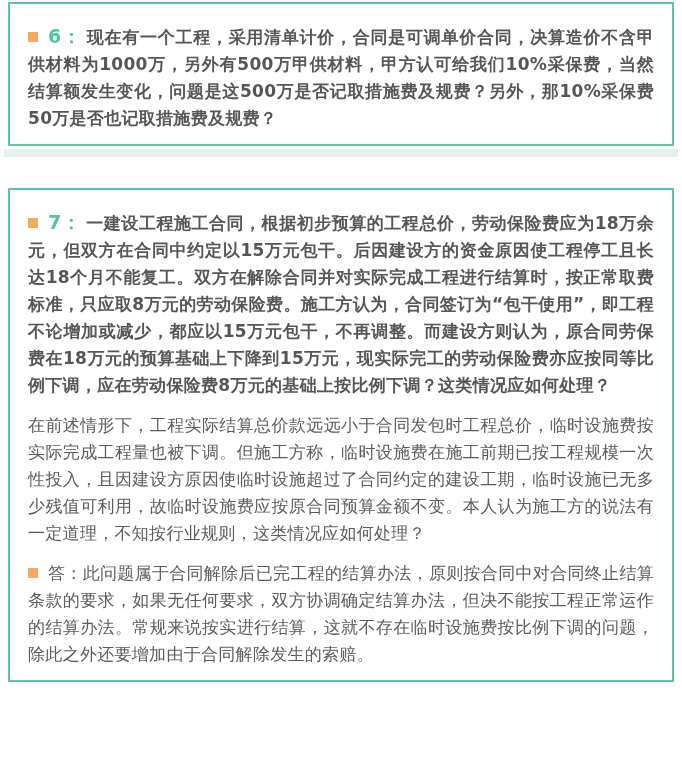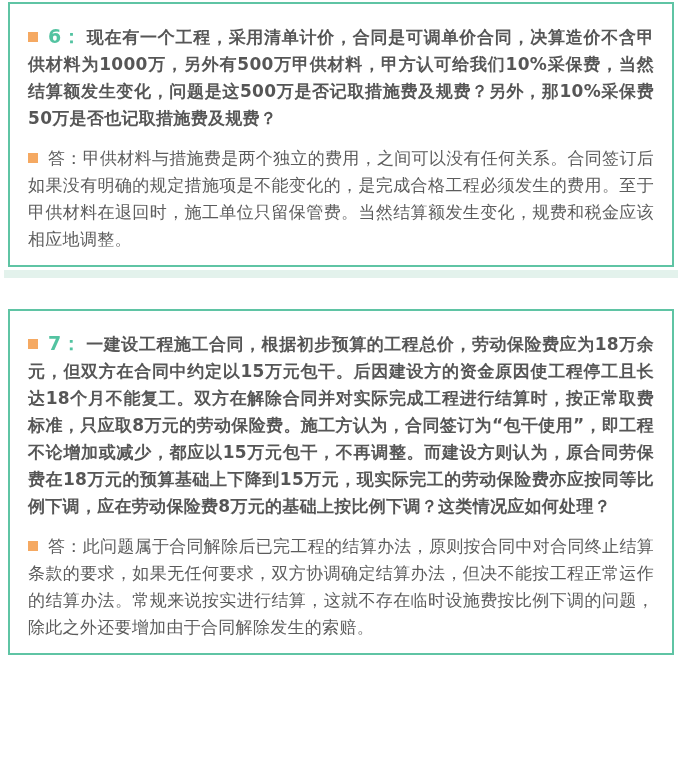--- a/index.html
+++ b/index.html
@@ -66,30 +66,28 @@
 </style>
 </head>
 <body>
 
 <div class="page">
 
   <div class="qa-card">
     <p class="para question">
       <span class="bullet-square"></span><span class="q-number">6：</span><span>现在有一个工程，采用清单计价，合同是可调单价合同，决算造价不含甲供材料为1000万，另外有500万甲供材料，甲方认可给我们10%采保费，当然结算额发生变化，问题是这500万是否记取措施费及规费？另外，那10%采保费50万是否也记取措施费及规费？</span>
     </p>
-    <p class="para answer">
-      <span class="bullet-square"></span><span class="answer-label">答：</span><span>甲供材料与措施费是两个独立的费用，之间可以没有任何关系。合同签订后如果没有明确的规定措施项是不能变化的，是完成合格工程必须发生的费用。至于甲供材料在退回时，施工单位只留保管费。当然结算额发生变化，规费和税金应该相应地调整。</span>
-    </p>
   </div>
   <div class="shadow-strip"></div>
 
   <div class="card-gap"></div>
 
   <div class="qa-card">
     <p class="para question">
       <span class="bullet-square"></span><span class="q-number">7：</span><span>一建设工程施工合同，根据初步预算的工程总价，劳动保险费应为18万余元，但双方在合同中约定以15万元包干。后因建设方的资金原因使工程停工且长达18个月不能复工。双方在解除合同并对实际完成工程进行结算时，按正常取费标准，只应取8万元的劳动保险费。施工方认为，合同签订为“包干使用”，即工程不论增加或减少，都应以15万元包干，不再调整。而建设方则认为，原合同劳保费在18万元的预算基础上下降到15万元，现实际完工的劳动保险费亦应按同等比例下调，应在劳动保险费8万元的基础上按比例下调？这类情况应如何处理？</span>
     </p>
+    <p class="para">在前述情形下，工程实际结算总价款远远小于合同发包时工程总价，临时设施费按实际完成工程量也被下调。但施工方称，临时设施费在施工前期已按工程规模一次性投入，且因建设方原因使临时设施超过了合同约定的建设工期，临时设施已无多少残值可利用，故临时设施费应按原合同预算金额不变。本人认为施工方的说法有一定道理，不知按行业规则，这类情况应如何处理？</p>
     <p class="para answer">
       <span class="bullet-square"></span><span class="answer-label">答：</span><span>此问题属于合同解除后已完工程的结算办法，原则按合同中对合同终止结算条款的要求，如果无任何要求，双方协调确定结算办法，但决不能按工程正常运作的结算办法。常规来说按实进行结算，这就不存在临时设施费按比例下调的问题，除此之外还要增加由于合同解除发生的索赔。</span>
     </p>
   </div>
 
 </div>
 
 </body></html>

